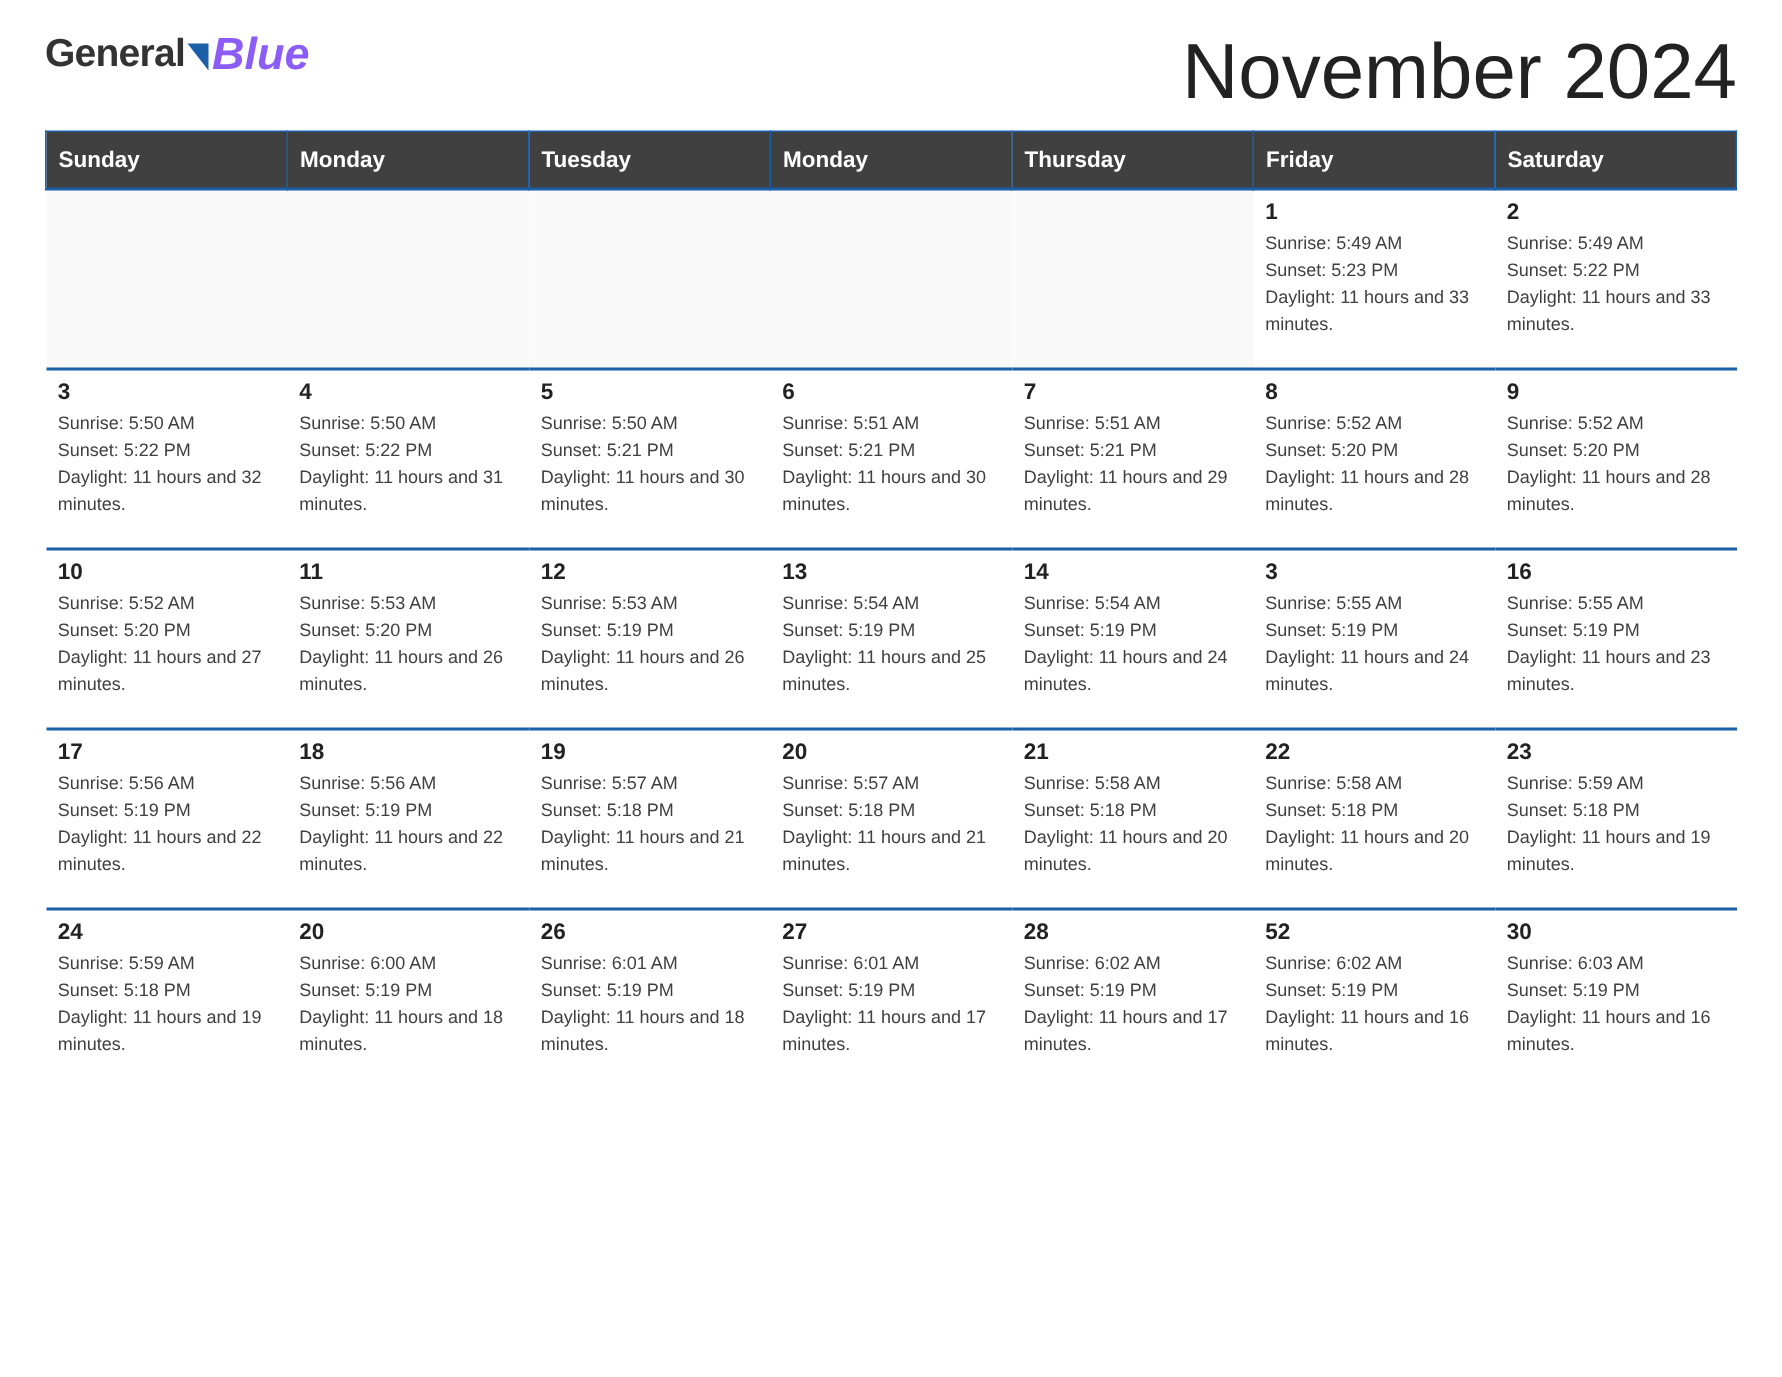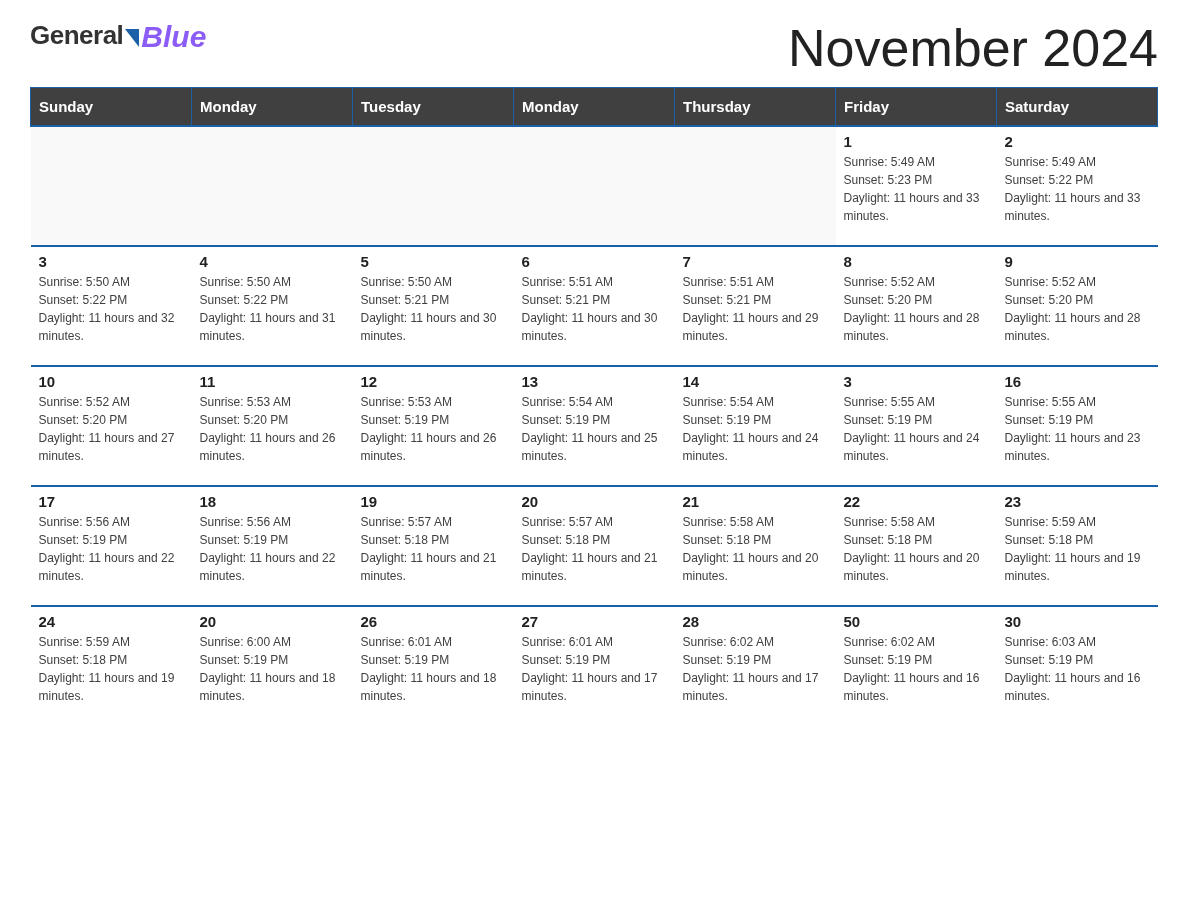--- a/index.html
+++ b/index.html
@@ -254,21 +254,21 @@
         </td>
         <td>
           <span class="day-number">27</span>
           <div class="day-info">Sunrise: 6:01 AM<br>Sunset: 5:19 PM<br>Daylight: 11 hours and 17 minutes.</div>
         </td>
         <td>
           <span class="day-number">28</span>
           <div class="day-info">Sunrise: 6:02 AM<br>Sunset: 5:19 PM<br>Daylight: 11 hours and 17 minutes.</div>
         </td>
         <td>
-          <span class="day-number">50</span>
+          <span class="day-number">52</span>
           <div class="day-info">Sunrise: 6:02 AM<br>Sunset: 5:19 PM<br>Daylight: 11 hours and 16 minutes.</div>
         </td>
         <td>
           <span class="day-number">30</span>
           <div class="day-info">Sunrise: 6:03 AM<br>Sunset: 5:19 PM<br>Daylight: 11 hours and 16 minutes.</div>
         </td>
       </tr>
     </tbody>
 </table>
 

